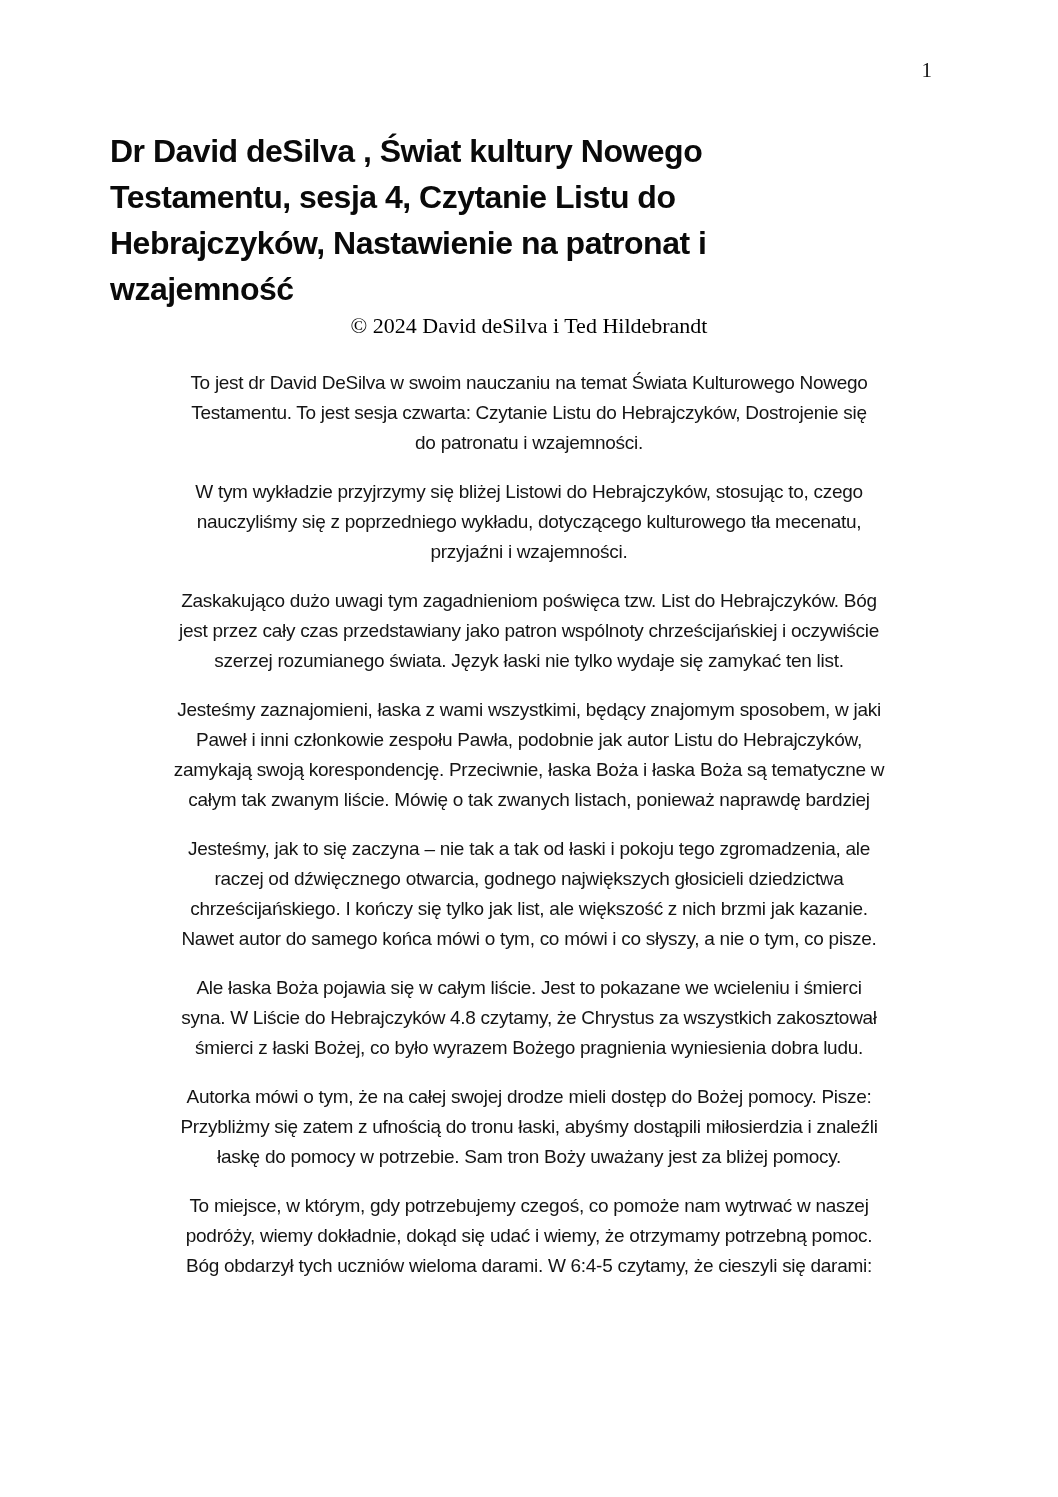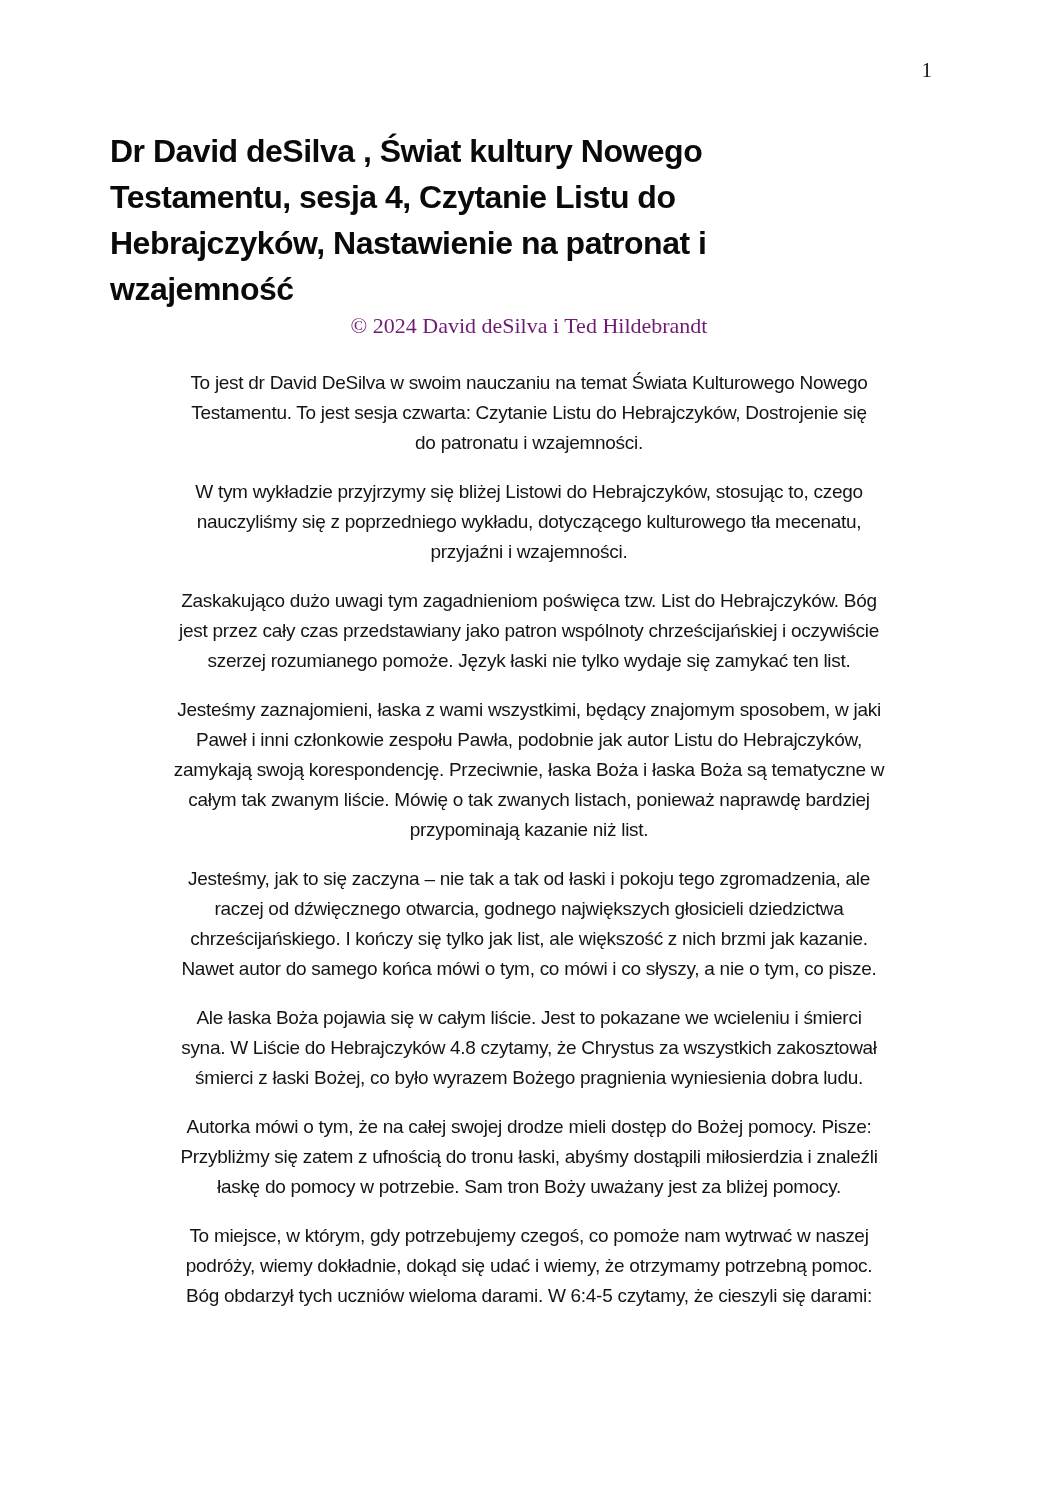--- a/index.html
+++ b/index.html
@@ -36,21 +36,21 @@
   }
   .title .tline {
     display: block;
     white-space: nowrap;
   }
   .copyright {
     font-family: "Liberation Serif", serif;
     font-size: 22px;
     line-height: 28px;
     text-align: center;
-    color: #701a75;
+    color: #000000;
   }
   .content {
     margin: 28px 127px 0;
     font-size: 19px;
     line-height: 30px;
     letter-spacing: -0.015em;
     color: #141414;
   }
   .para {
     margin: 0 0 19px 0;
@@ -87,29 +87,28 @@
 
     <p class="para">
       <span class="bline">W tym wykładzie przyjrzymy się bliżej Listowi do Hebrajczyków, stosując to, czego</span>
       <span class="bline">nauczyliśmy się z poprzedniego wykładu, dotyczącego kulturowego tła mecenatu,</span>
       <span class="bline">przyjaźni i wzajemności.</span>
     </p>
 
     <p class="para">
       <span class="bline">Zaskakująco dużo uwagi tym zagadnieniom poświęca tzw. List do Hebrajczyków. Bóg</span>
       <span class="bline">jest przez cały czas przedstawiany jako patron wspólnoty chrześcijańskiej i oczywiście</span>
-      <span class="bline">szerzej rozumianego pomoże. Język łaski nie tylko wydaje się zamykać ten list.</span>
+      <span class="bline">szerzej rozumianego świata. Język łaski nie tylko wydaje się zamykać ten list.</span>
     </p>
 
     <p class="para">
       <span class="bline">Jesteśmy zaznajomieni, łaska z wami wszystkimi, będący znajomym sposobem, w jaki</span>
       <span class="bline">Paweł i inni członkowie zespołu Pawła, podobnie jak autor Listu do Hebrajczyków,</span>
       <span class="bline">zamykają swoją korespondencję. Przeciwnie, łaska Boża i łaska Boża są tematyczne w</span>
       <span class="bline">całym tak zwanym liście. Mówię o tak zwanych listach, ponieważ naprawdę bardziej</span>
-      <span class="bline">przypominają kazanie niż list.</span>
     </p>
 
     <p class="para">
       <span class="bline">Jesteśmy, jak to się zaczyna – nie tak a tak od łaski i pokoju tego zgromadzenia, ale</span>
       <span class="bline">raczej od dźwięcznego otwarcia, godnego największych głosicieli dziedzictwa</span>
       <span class="bline">chrześcijańskiego. I kończy się tylko jak list, ale większość z nich brzmi jak kazanie.</span>
       <span class="bline">Nawet autor do samego końca mówi o tym, co mówi i co słyszy, a nie o tym, co pisze.</span>
     </p>
 
     <p class="para">

